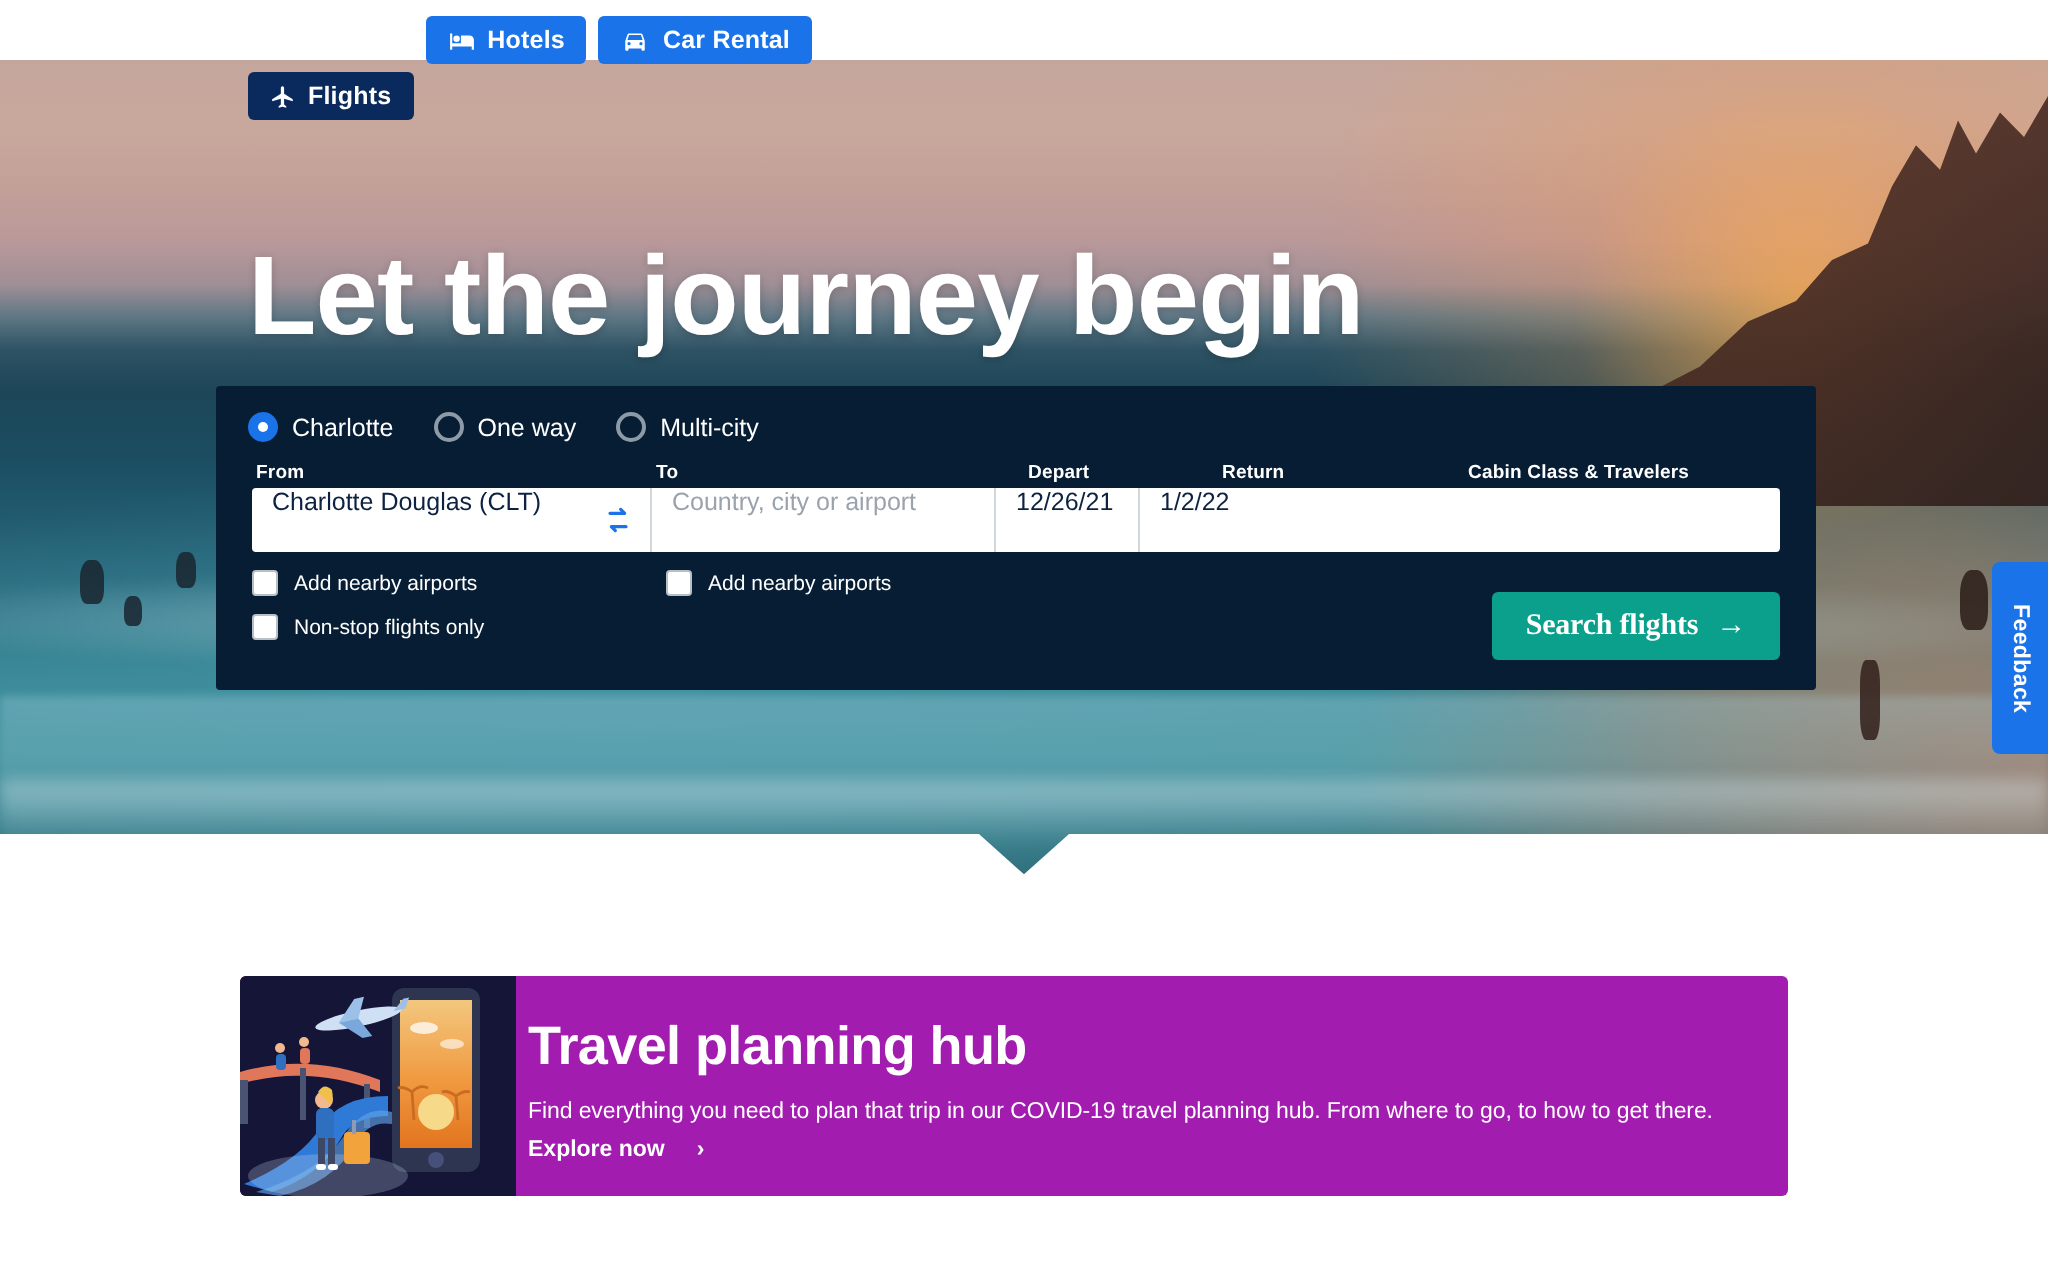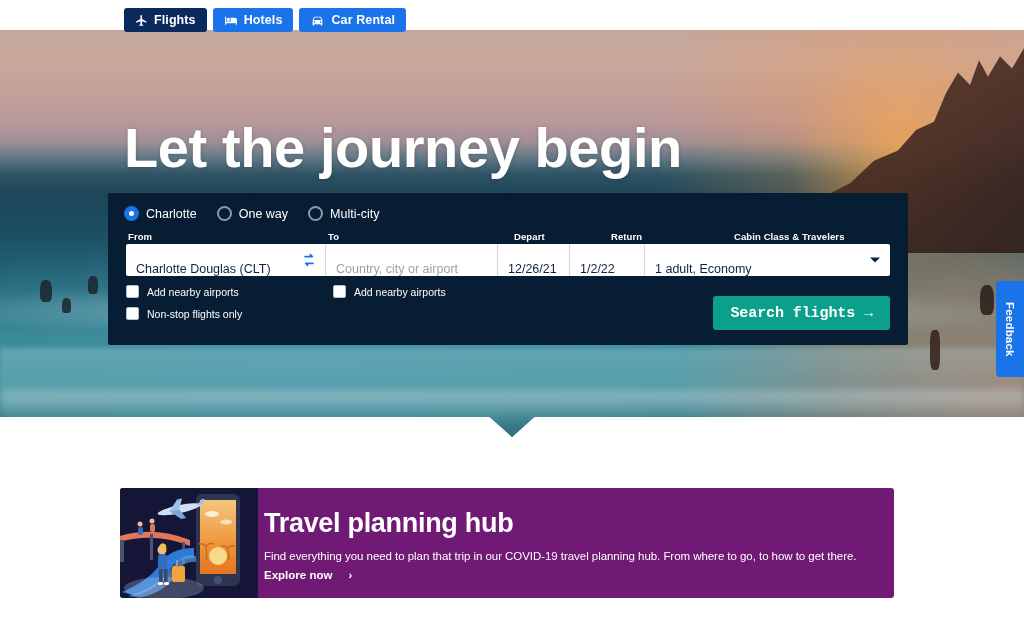--- a/index.html
+++ b/index.html
@@ -35,21 +35,21 @@
     height: 24px;
     padding: 0 11px;
     border-radius: 3px;
     font-size: 12.5px;
     font-weight: 700;
     color: #ffffff;
     letter-spacing: .1px;
     cursor: pointer;
     white-space: nowrap;
   }
-  .tab.active { background: #0a2a5e; }
+  .tab.active { background: #0a2a5e; margin-top: 28px; }
   .tab.normal { background: #1a73e8; }
   .tab svg { display: block; }
 
   
   .hero {
     position: absolute;
     top: 30px; left: 0;
     width: 1024px;
     height: 415px;
     overflow: hidden;
@@ -215,21 +215,21 @@
     height: 32px;
     background: #ffffff;
     border-radius: 2px;
     display: flex;
     overflow: hidden;
   }
   .cell {
     position: relative;
     height: 32px;
     display: flex;
-    align-items: flex-end;
+    align-items: flex-start;
     border-right: 1px solid #d3d8de;
     padding: 0 10px;
     font-size: 12.5px;
     color: #0d2240;
     cursor: text;
   }
   .cell:last-child { border-right: none; }
   .cell.from   { width: 200px; }
   .cell.to     { width: 172px; }
   .cell.depart { width: 72px; }
@@ -276,21 +276,21 @@
     position: absolute;
     right: 18px; bottom: 15px;
     height: 34px;
     padding: 0 17px;
     background: #0aa08c;
     border: none;
     border-radius: 3px;
     color: #ffffff;
     font-size: 15px;
     font-weight: 700;
-    font-family: Liberation Mono, monospace;
+    font-family: Liberation Serif, serif;
     display: flex;
     align-items: center;
     gap: 9px;
     cursor: pointer;
     letter-spacing: -.1px;
   }
 
   
   .feedback {
     position: absolute;
@@ -310,21 +310,21 @@
     font-weight: 700;
     color: #ffffff;
     letter-spacing: .2px;
   }
 
   
   .hubcard {
     position: absolute;
     left: 120px; top: 488px;
     width: 774px; height: 110px;
-    background: #701a75;
+    background: #a21caf;
     border-radius: 3px;
     overflow: hidden;
   }
   .hub-illus {
     position: absolute;
     left: 0; top: 0;
     width: 138px; height: 110px;
   }
   .hub-text {
     position: absolute;
@@ -451,24 +451,20 @@
     </div>
 
     <div class="cell depart">
       <span>12/26/21</span>
     </div>
 
     <div class="cell return">
       <span>1/2/22</span>
     </div>
 
-    <div class="cell cabin">
-      <span>1 adult, Economy</span>
-      <span class="caret"></span>
-    </div>
 
   </div>
 
   <div class="checks">
     <div class="checkrow">
       <span class="cbox"></span>
       <span class="ctext">Add nearby airports</span>
     </div>
     <div class="checkrow">
       <span class="cbox"></span>

